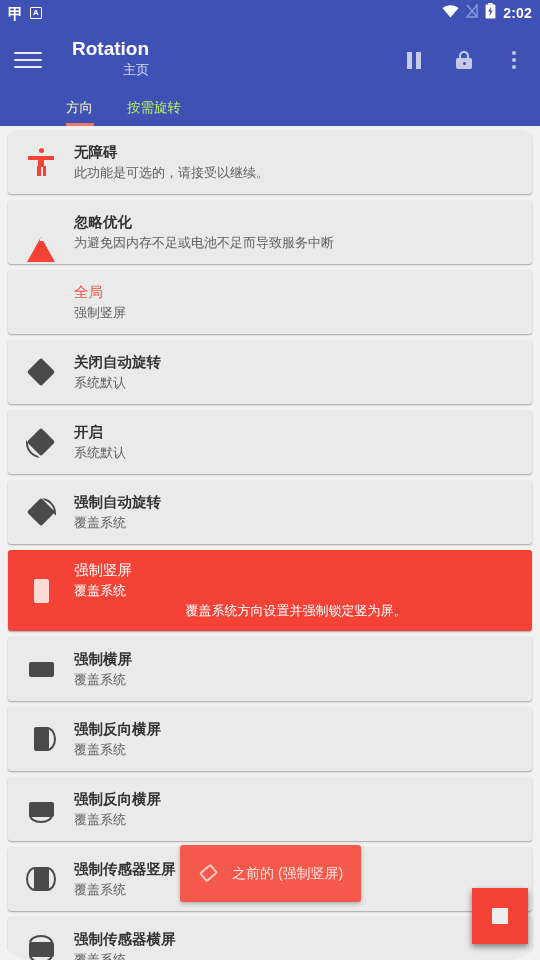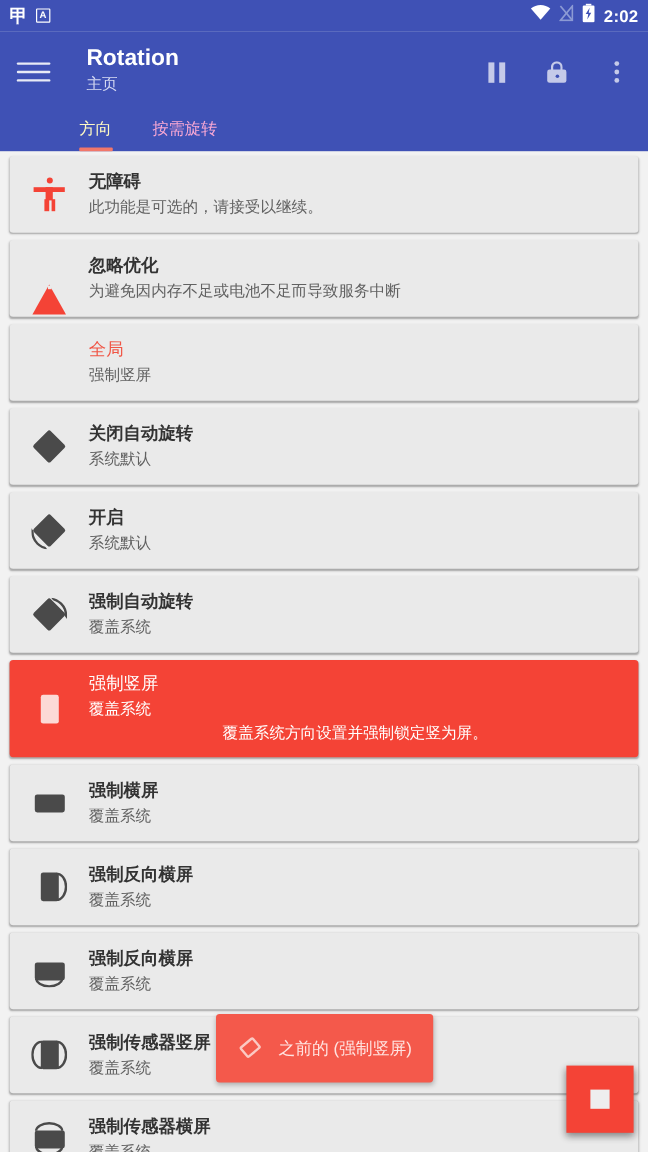--- a/index.html
+++ b/index.html
@@ -19,21 +19,21 @@
   .sb-left { display: flex; align-items: center; gap: 7px; }
   .sb-right { margin-left: auto; display: flex; align-items: center; gap: 7px; }
   .sb-bug { font-size: 15px; line-height: 1; font-weight: bold; }
   .sb-ime {
     border: 1.5px solid #FFFFFF; font-size: 8px; line-height: 1;
     padding: 1px 2px; font-weight: bold; border-radius: 1px;
   }
   .sb-time { font-size: 14px; font-weight: bold; letter-spacing: .2px; }
 
   
-  .appbar { background: #3F51B5; height: 100px; position: relative; }
+  .appbar { background: #3F51B5; height: 100px; position: relative; text-align: right; }
   .appbar-row { display: flex; align-items: flex-start; padding: 12px 14px 0 14px; }
   .hamburger { width: 32px; height: 32px; display: flex; flex-direction: column;
     justify-content: center; gap: 5px; margin-top: 6px; cursor: pointer; }
   .hamburger span { display: block; height: 2px; background: #E8EAF6; width: 28px; border-radius: 1px; }
   .titles { margin-left: 26px; }
   .app-title { color: #FFFFFF; font-size: 19px; font-weight: bold; line-height: 22px; }
   .app-sub { color: #D6DAF2; font-size: 13px; line-height: 18px; margin-top: 1px; }
   .appbar-actions { margin-left: auto; display: flex; align-items: center; gap: 26px; margin-top: 10px; }
   .ab-icon { width: 24px; height: 24px; display: flex; align-items: center;
     justify-content: center; cursor: pointer; }
@@ -46,29 +46,29 @@
     background: #C5CAE9; border-radius: 2px; }
   .lock-key { position: absolute; bottom: 4px; left: 6.5px; width: 3px; height: 3px;
     background: #3F51B5; border-radius: 50%; }
   .dots { display: flex; flex-direction: column; gap: 3px; align-items: center; }
   .dots i { width: 4px; height: 4px; background: #C5CAE9; border-radius: 50%; display: block; }
 
   
   .tabs { display: flex; align-items: flex-end; padding-left: 66px; position: absolute;
     bottom: 0; left: 0; right: 0; height: 34px; }
   .tab { position: relative; padding: 0 10px 9px 0; margin-right: 24px; cursor: pointer; }
-  .tab-label { font-size: 13.5px; color: #f9a8d4; }
+  .tab-label { font-size: 13.5px; color: #bef264; }
   .tab.active .tab-label { color: #fef9c3; }
   .tab-ind { position: absolute; left: 0; bottom: 0; height: 3px; width: 28px;
     background: #F2776A; border-radius: 1px; display: none; }
   .tab.active .tab-ind { display: block; }
 
   
   .list { position: absolute; top: 126px; left: 0; right: 0; bottom: 0;
-    overflow: hidden; padding-top: 4px; }
+    overflow: hidden; padding-top: 4px; border-radius: 30px; }
   .card {
     position: relative; margin: 0 8px 6px 8px; background: #EAEAEA;
     border-radius: 3px; box-shadow: 0 1px 2px rgba(0,0,0,.22), 0 1px 1px rgba(0,0,0,.12);
     display: flex; align-items: center; min-height: 64px; padding: 10px 0;
     cursor: pointer;
   }
   .card.selected { background: #F44336; }
   .card-icon { width: 66px; min-width: 66px; display: flex; align-items: center;
     justify-content: center; }
   .card-text { flex: 1; padding-right: 14px; }

